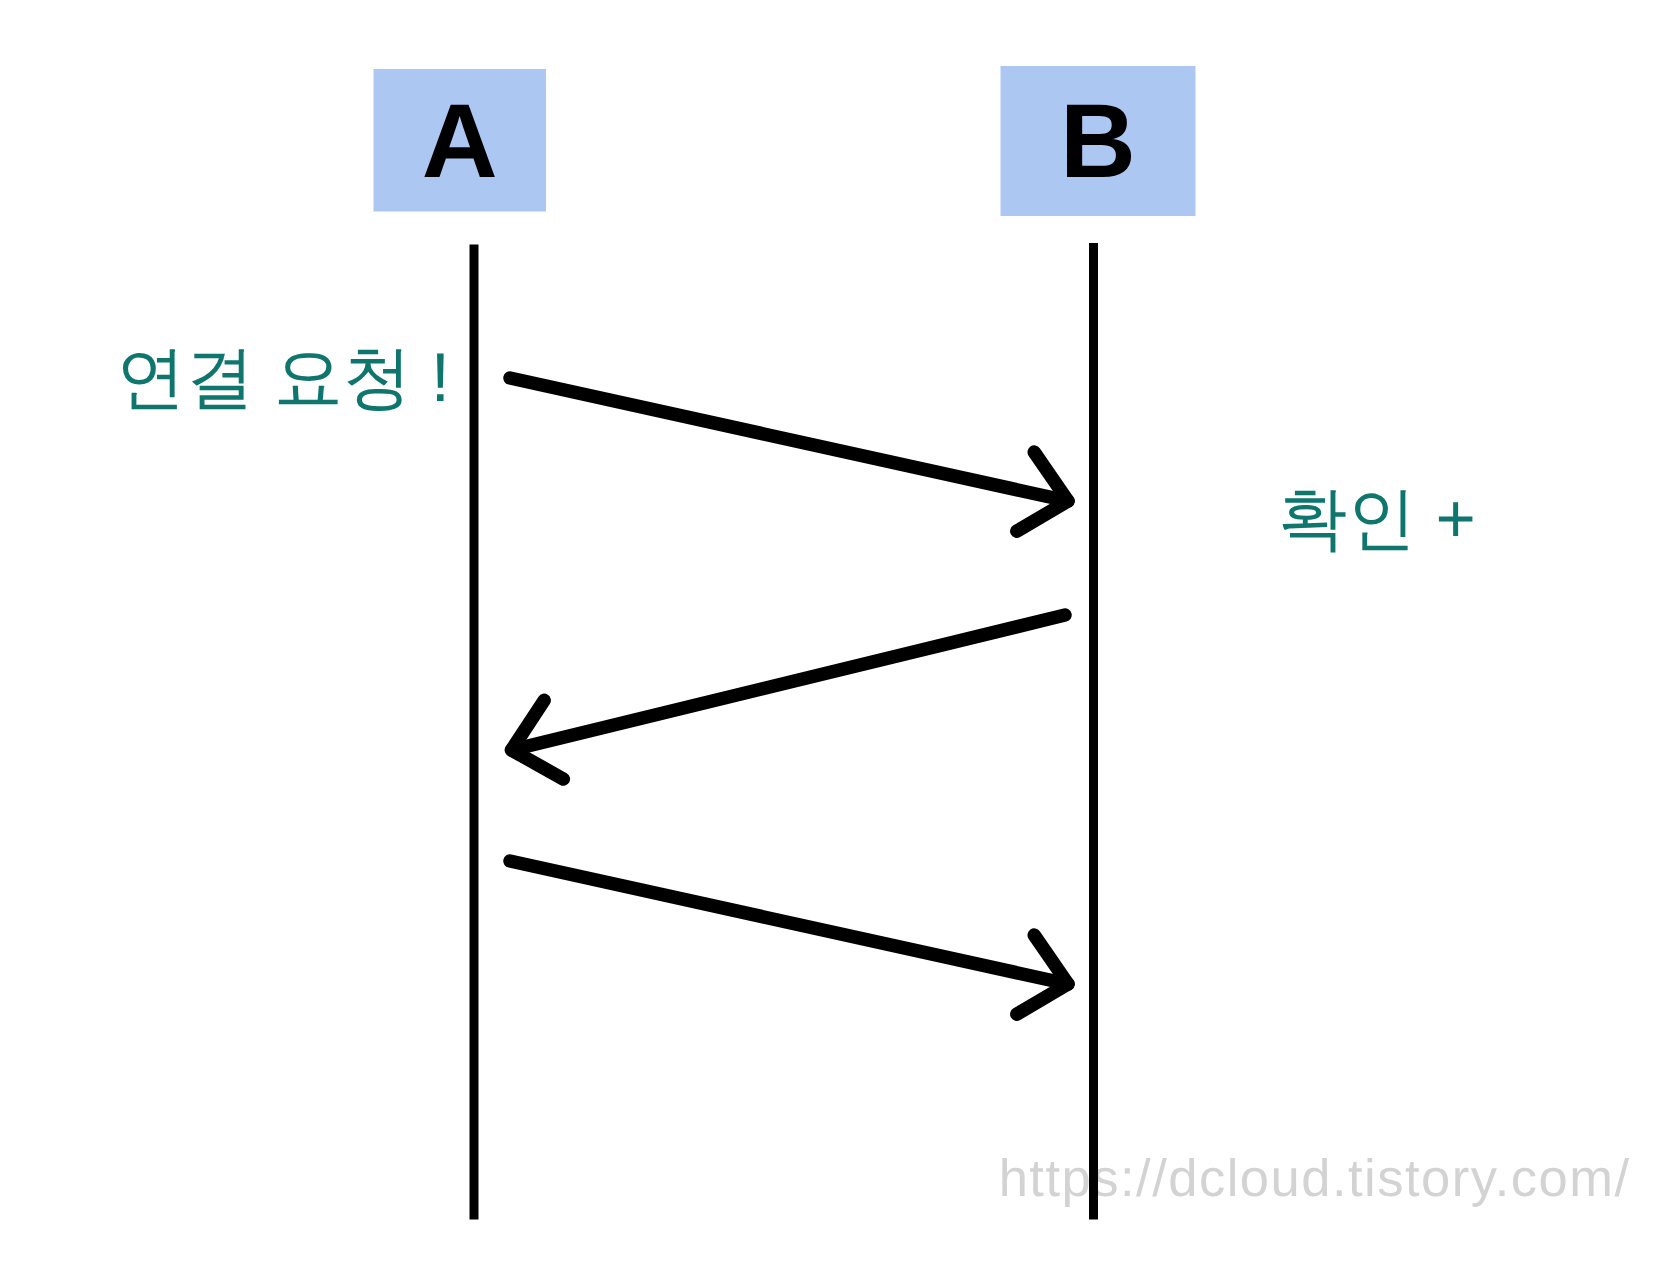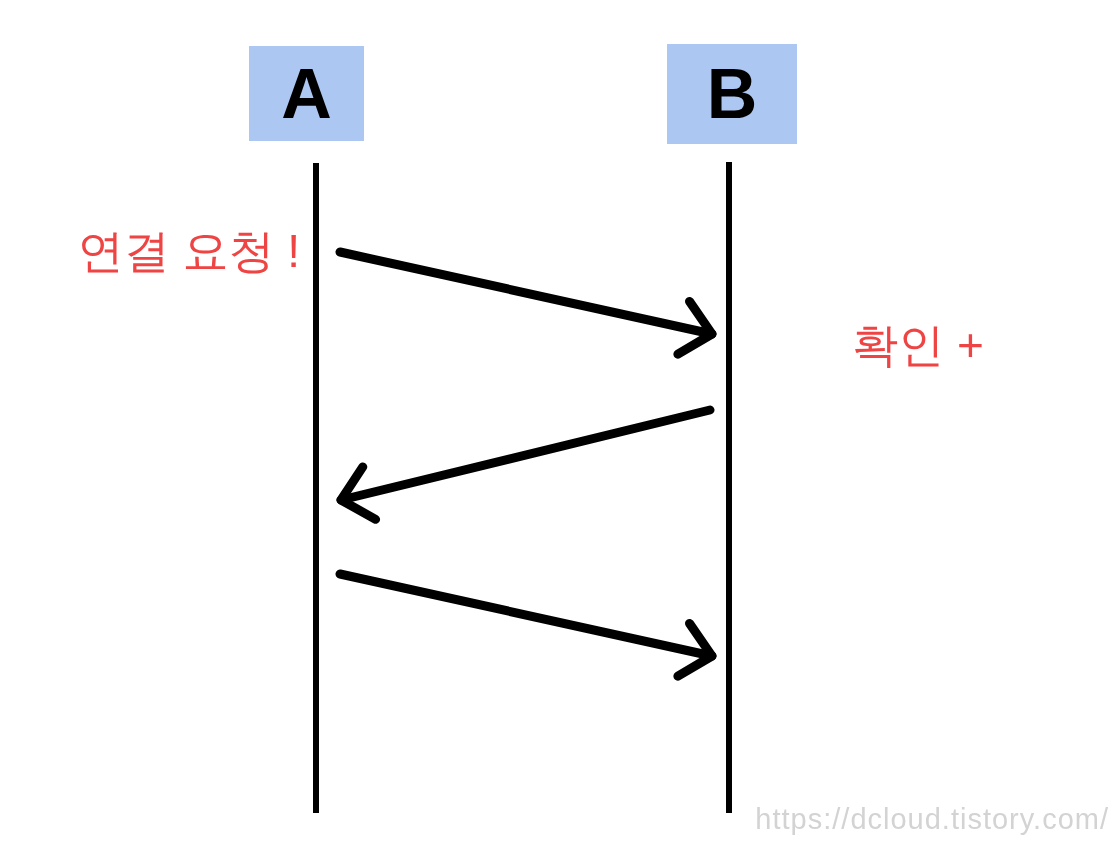--- a/index.html
+++ b/index.html
@@ -30,41 +30,40 @@
   .node-b { left: 667px; top: 44px; width: 130px; height: 100px; }
   .arrow-layer {
     position: absolute;
     left: 0; top: 0;
     width: 1112px;
     height: 852px;
     z-index: 2;
   }
   .msg-label {
     position: absolute;
-    color: #ef4444;
+    color: #0f766e;
     font-size: 46px;
     line-height: 1.3;
     white-space: nowrap;
     z-index: 3;
   }
   .label-msg1 { left: 40px; top: 222px; width: 260px; text-align: right; }
   .label-msg2 { left: 748px; top: 314px; width: 340px; text-align: center; line-height: 62px; }
   .label-msg3 { left: 178px; top: 502px; }
   .watermark {
     position: absolute;
-    left: 664px;
+    left: 642px;
     top: 766px;
     width: 445px;
     text-align: right;
-    font-size: 29px;
+    font-size: 35px;
     color: #d3d3d3;
     letter-spacing: 1px;
     white-space: nowrap;
     z-index: 1;
-    margin-top: 37px;
   }
 </style>
 </head>
 <body>
 
 <div class="canvas">
 
   <div class="watermark">https://dcloud.tistory.com/</div>
 
   <div class="node node-a">

